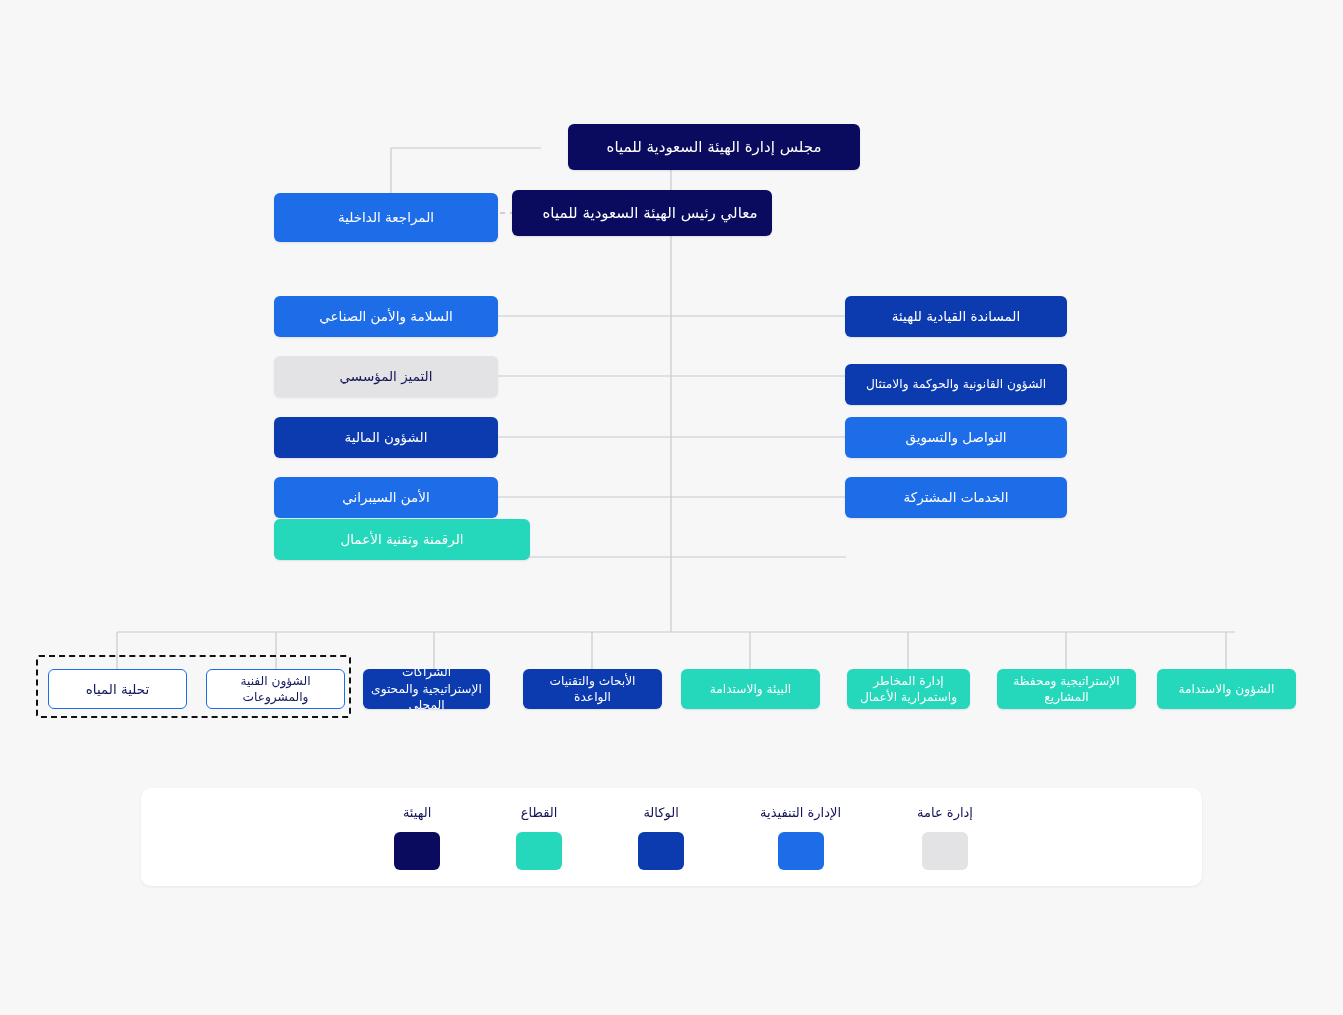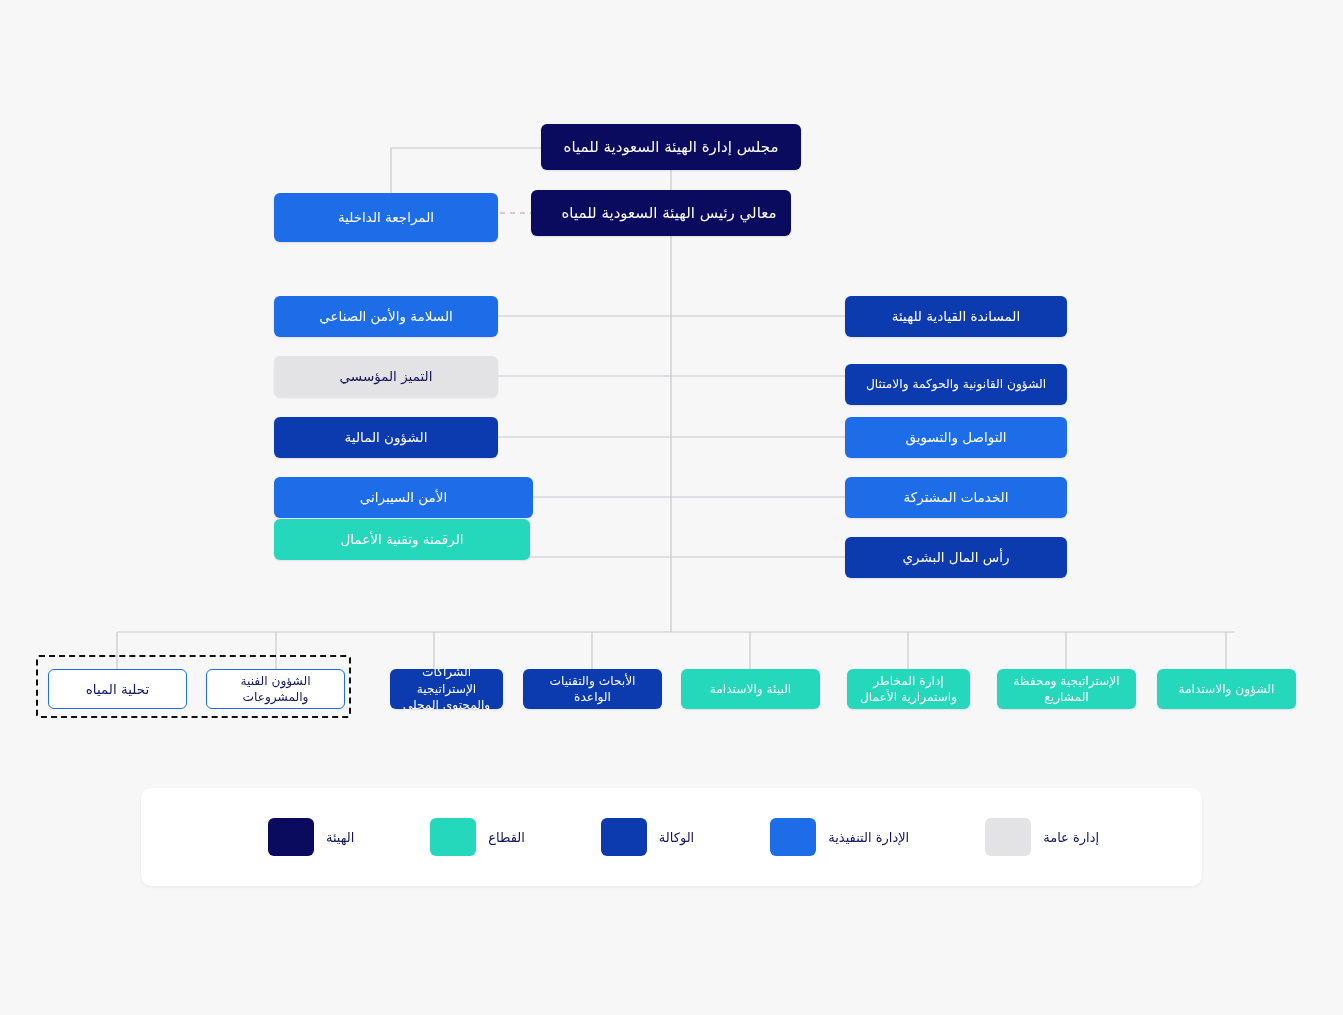--- a/index.html
+++ b/index.html
@@ -74,21 +74,21 @@
     border-radius: 10px;
     box-shadow: 0 1px 3px rgba(30,30,60,0.07);
     display: flex;
     flex-direction: row;
     align-items: center;
     justify-content: center;
     gap: 52px;
   }
   .legend-item {
     display: flex;
-    flex-direction: row;
+    flex-direction: column;
     align-items: center;
     gap: 12px;
     margin-left: 24px;
   }
   .legend-label {
     font-size: 13px;
     color: #141459;
     white-space: nowrap;
   }
   .legend-swatch {
@@ -126,73 +126,70 @@
       <path d="M 592 632 L 592 669"></path>
       <path d="M 750 632 L 750 669"></path>
       <path d="M 908 632 L 908 669"></path>
       <path d="M 1066 632 L 1066 669"></path>
       <path d="M 1226 632 L 1226 669"></path>
     </g>
 
     <path d="M 500 213 L 541 213" stroke="#d8b4c8" stroke-width="1.3" stroke-dasharray="5 5" fill="none"></path>
   </svg>
 
-  <div class="node navy big" style="left:541px; top:124px; width:260px; height:46px;">
+  <div class="node navy big" style="left:568px; top:124px; width:292px; height:46px;">
     <span>مجلس إدارة الهيئة السعودية للمياه</span>
   </div>
 
-  <div class="node navy big" style="left:531px; top:190px; width:260px; height:46px;padding-left:24px;">
+  <div class="node navy big" style="left:512px; top:190px; width:260px; height:46px;padding-left:24px;">
     <span>معالي رئيس الهيئة السعودية للمياه</span>
   </div>
 
   <div class="node exec" style="left:274px; top:193px; width:224px; height:49px;">
     <span>المراجعة الداخلية</span>
   </div>
 
   <div class="node exec" style="left:274px; top:296px; width:224px; height:41px;">
     <span>السلامة والأمن الصناعي</span>
   </div>
   <div class="node general" style="left:274px; top:356px; width:224px; height:41px;">
     <span>التميز المؤسسي</span>
   </div>
   <div class="node agency" style="left:274px; top:417px; width:224px; height:41px;">
     <span>الشؤون المالية</span>
   </div>
-  <div class="node exec" style="left:274px; top:477px; width:259px; height:41px;padding-left:8px;">
+  <div class="node exec" style="left:274px; top:477px; width:224px; height:41px;padding-left:8px;">
     <span>الأمن السيبراني</span>
   </div>
   <div class="node sector" style="left:274px; top:519px; width:256px; height:41px;">
     <span>الرقمنة وتقنية الأعمال</span>
   </div>
 
   <div class="node agency" style="left:845px; top:296px; width:222px; height:41px;">
     <span>المساندة القيادية للهيئة</span>
   </div>
   <div class="node agency small" style="left:845px; top:364px; width:222px; height:41px;">
     <span>الشؤون القانونية والحوكمة والامتثال</span>
   </div>
   <div class="node exec" style="left:845px; top:417px; width:222px; height:41px;">
     <span>التواصل والتسويق</span>
   </div>
   <div class="node exec" style="left:845px; top:477px; width:222px; height:41px;">
     <span>الخدمات المشتركة</span>
   </div>
-  <div class="node agency" style="left:845px; top:537px; width:222px; height:41px;">
-    <span>رأس المال البشري</span>
-  </div>
 
   <div class="dashed-group" style="left:36px; top:655px; width:315px; height:63px;"></div>
 
   <div class="node outline" style="left:48px; top:669px; width:139px; height:40px;">
     <span>تحلية المياه</span>
   </div>
   <div class="node outline small" style="left:206px; top:669px; width:139px; height:40px;">
     <span>الشؤون الفنية والمشروعات</span>
   </div>
-  <div class="node agency small" style="left:390px; top:669px; width:113px; height:40px;">
+  <div class="node agency small" style="left:363px; top:669px; width:127px; height:40px;">
     <span>الشراكات الإستراتيجية والمحتوى المحلي</span>
   </div>
   <div class="node agency small" style="left:523px; top:669px; width:139px; height:40px;">
     <span>الأبحاث والتقنيات الواعدة</span>
   </div>
   <div class="node sector small" style="left:681px; top:669px; width:139px; height:40px;">
     <span>البيئة والاستدامة</span>
   </div>
   <div class="node sector small" style="left:847px; top:669px; width:123px; height:40px;justify-content:flex-end;">
     <span>إدارة المخاطر واستمرارية الأعمال</span>

